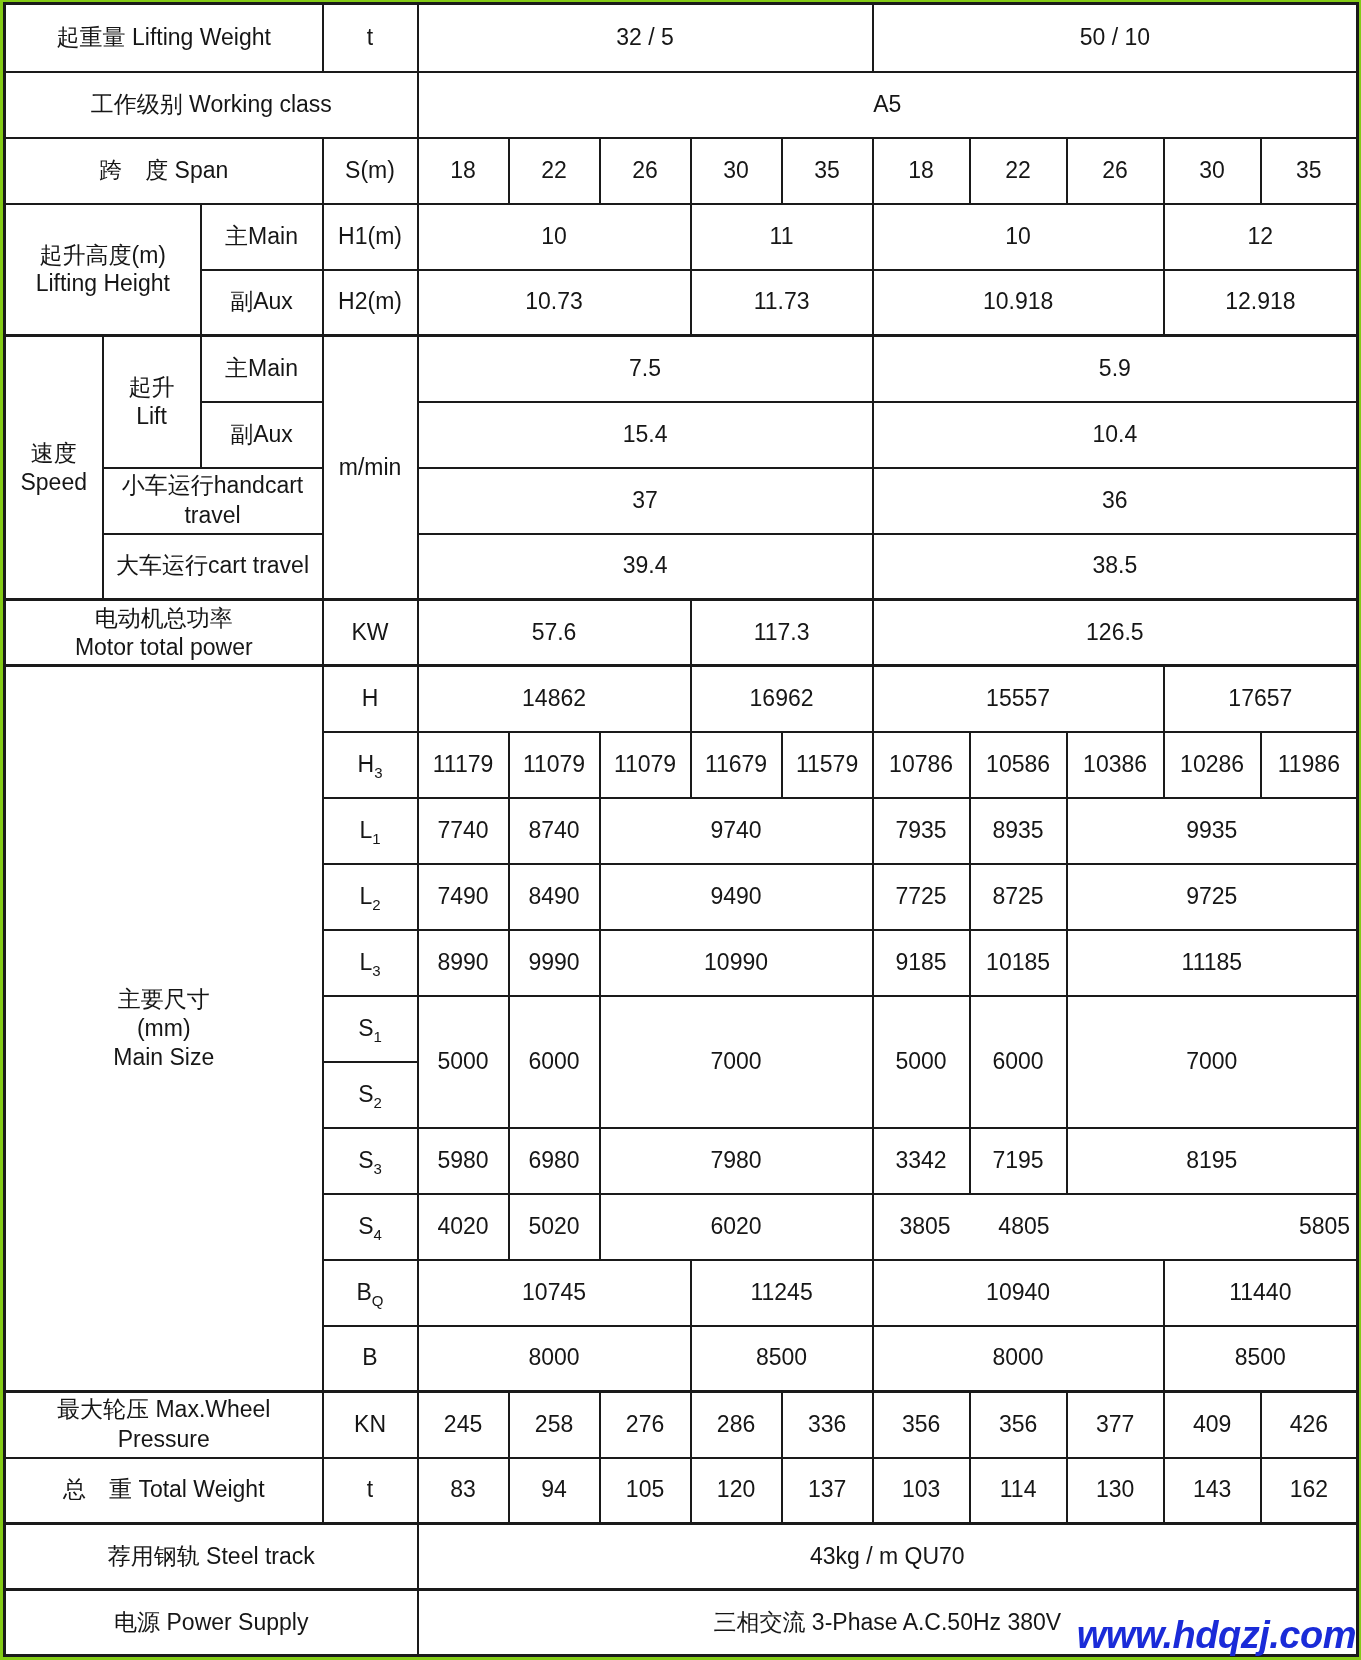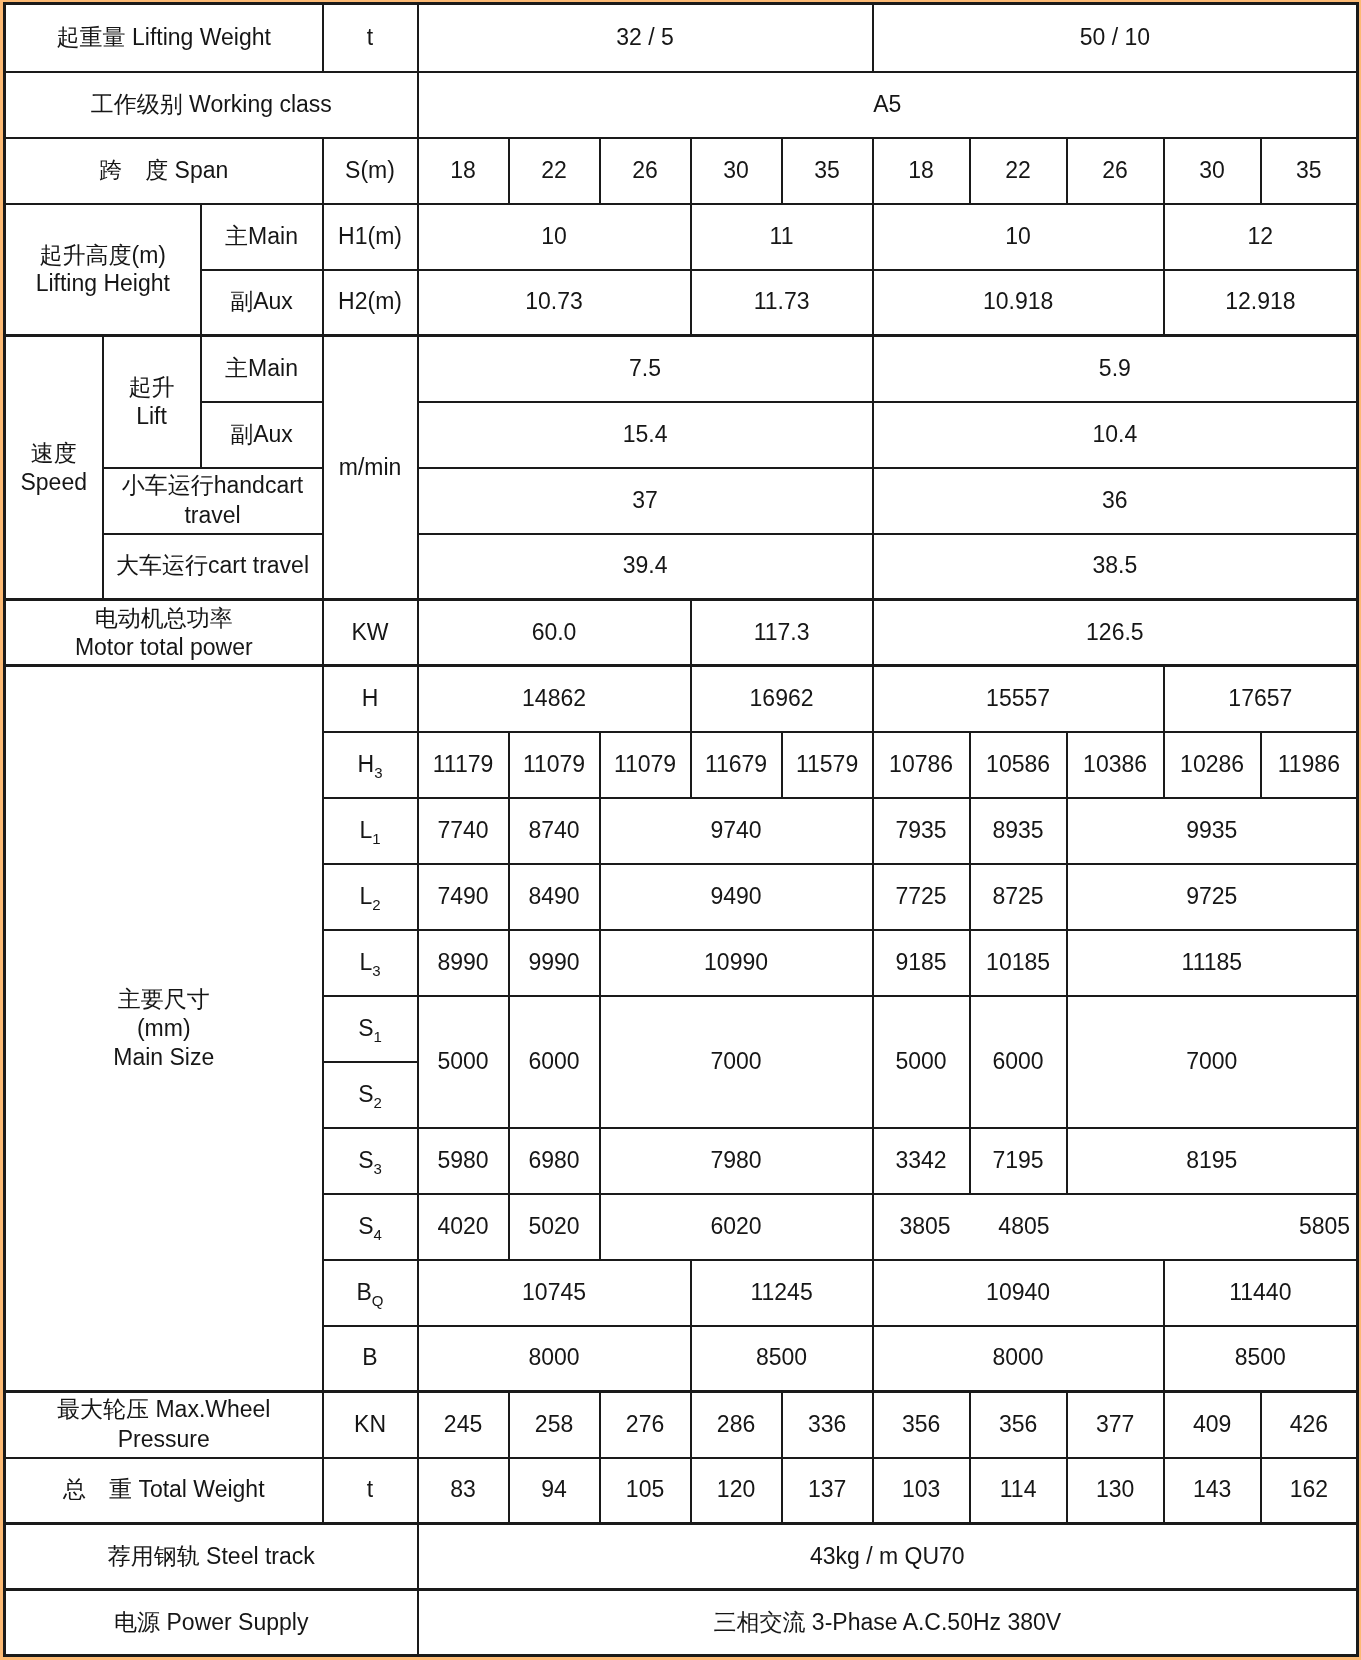--- a/index.html
+++ b/index.html
@@ -1,19 +1,19 @@
 <!DOCTYPE html>
 <html><head>
 <meta charset="utf-8">
 <style>
   html,body { margin:0; padding:0; background:#ffffff; }
   .page {
     position:relative;
     width:1361px; height:1660px;
-    background:#fdba74;
+    background:#84cc16;
     font-family:"Liberation Sans", sans-serif;
     color:#161616;
     overflow:hidden;
   }
   table.spec {
     position:absolute; top:2px; left:3px;
     width:1354px;
     border-collapse:collapse;
     table-layout:fixed;
     border:3px solid #1a1a1a;
@@ -152,21 +152,21 @@
         <td colspan="5">39.4</td>
         <td colspan="5">38.5</td>
       </tr>
 
       <tr class="thick">
         <td colspan="3" class="two-line">
           <div>电动机总功率</div>
           <div>Motor total power</div>
         </td>
         <td>KW</td>
-        <td colspan="3">60.0</td>
+        <td colspan="3">57.6</td>
         <td colspan="2">117.3</td>
         <td colspan="5">126.5</td>
       </tr>
 
       <tr class="thick">
         <td colspan="3" rowspan="11" class="two-line">
           <div>主要尺寸</div>
           <div>(mm)</div>
           <div>Main Size</div>
         </td>
@@ -311,13 +311,14 @@
       </tr>
 
       <tr class="thick">
         <td colspan="4">电源 Power Supply</td>
         <td colspan="10">三相交流 3-Phase A.C.50Hz 380V</td>
       </tr>
 
     </tbody>
   </table>
 
+  <div class="watermark" style="color:#1a2bd8">www.hdqzj.com</div>
 </div>
 
 </body></html>

